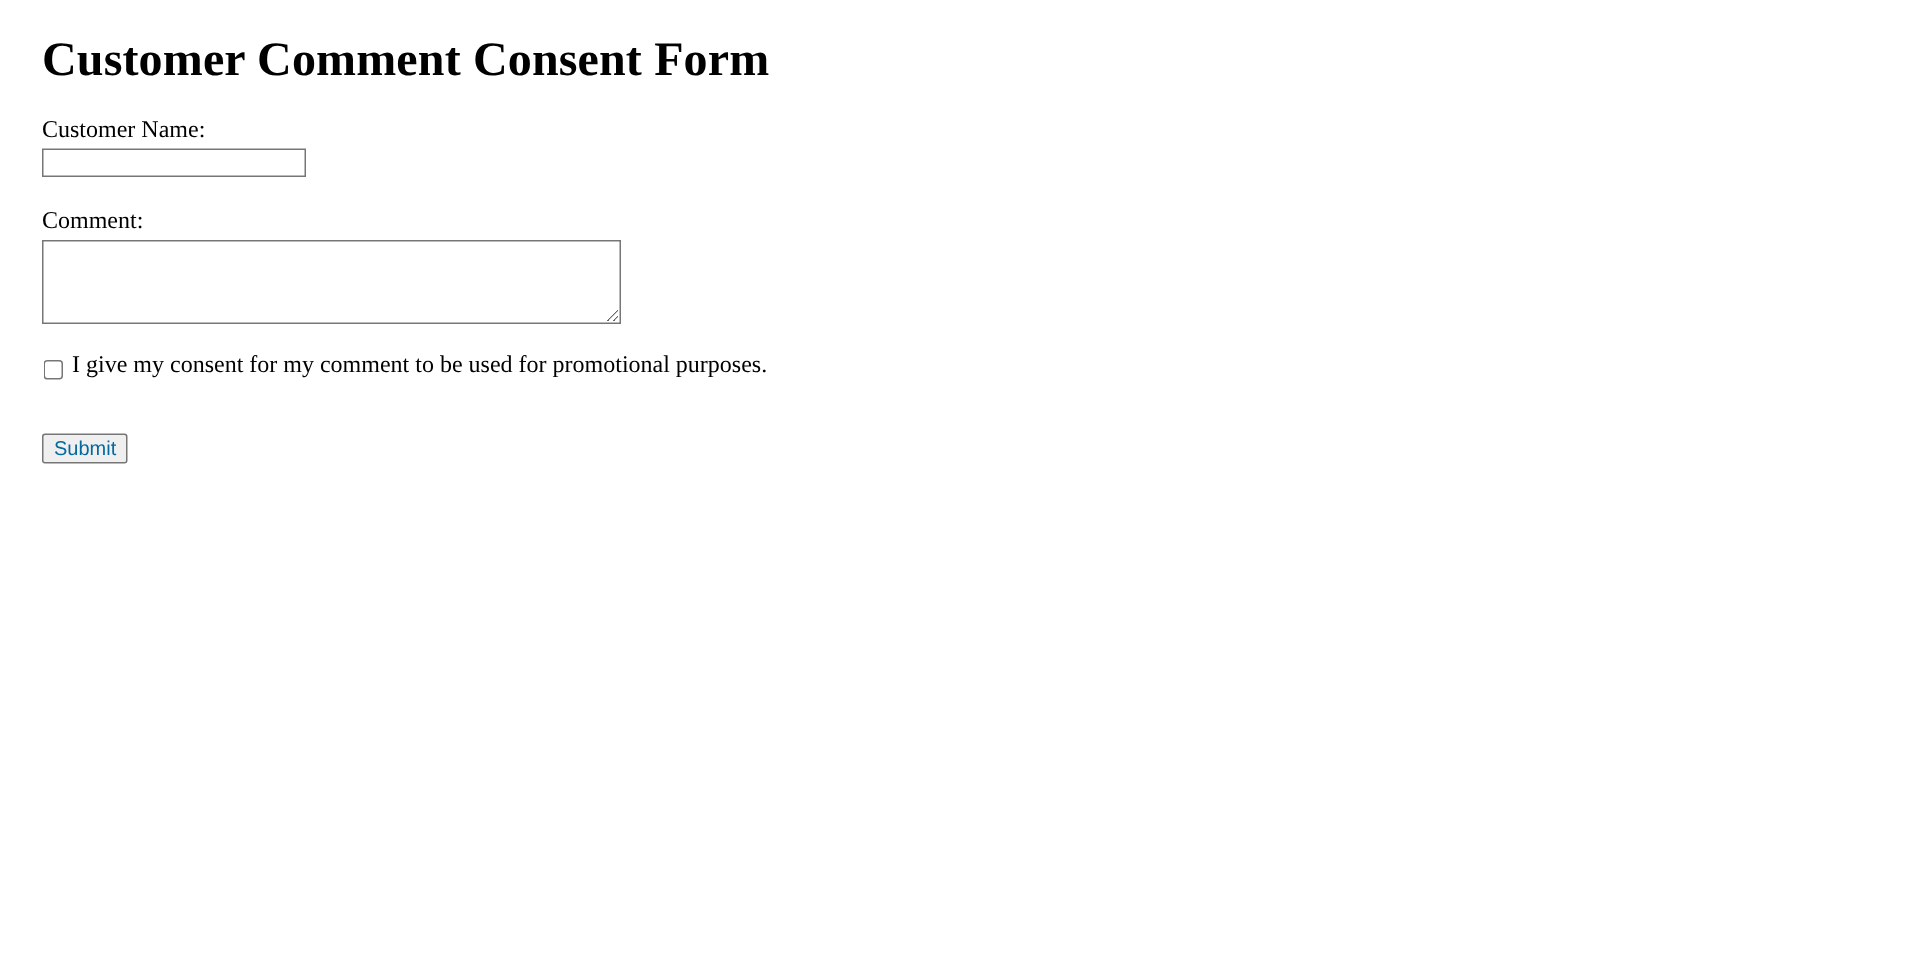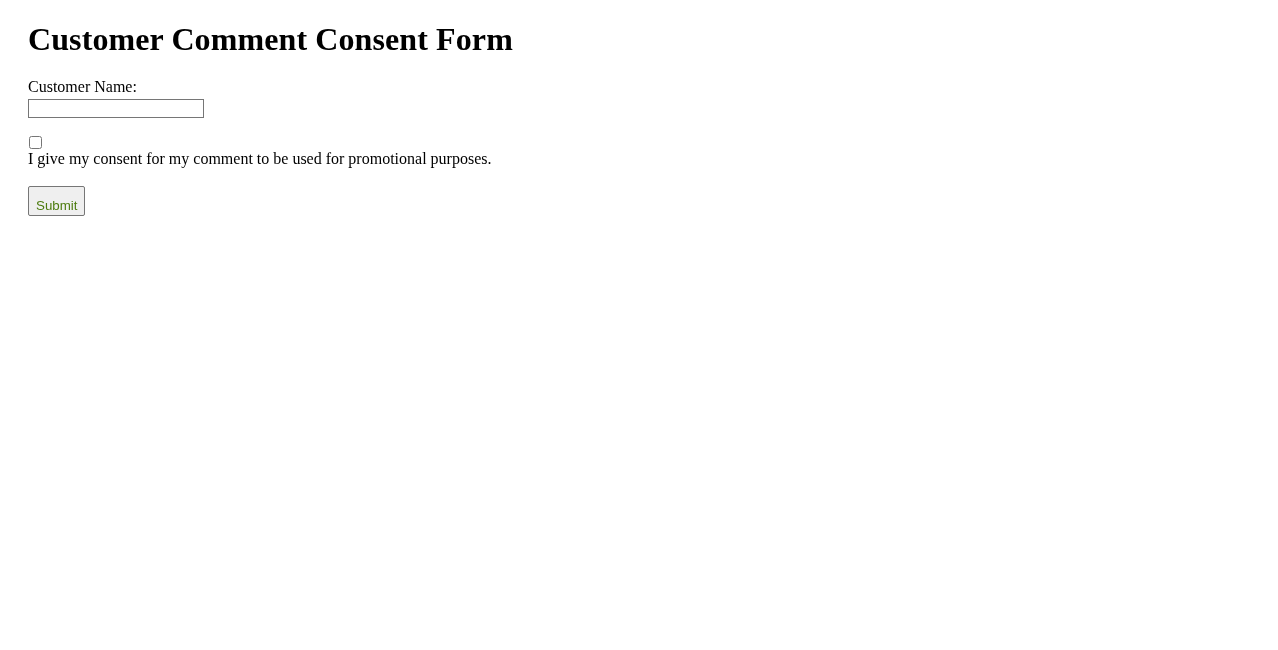--- a/index.html
+++ b/index.html
@@ -57,59 +57,62 @@
     border: 1px solid #767676;
     background: #ffffff;
     color: #000000;
     resize: both;
     box-sizing: content-box;
     outline: none;
     display: block;
   }
   .consent-row {
     display: flex;
-    align-items: flex-start;
-    margin: 0 0 18px 0;
-    flex-direction: column;
+    align-items: flex-end;
+    margin: 0 0 36px 0;
   }
   .consent-row input[type="checkbox"] {
     margin: 0 6px 0 1px;
     width: 13px;
     height: 13px;
     vertical-align: middle;
   }
   .consent-text {
     font-family: "Liberation Serif", serif;
     font-size: 16px;
     line-height: 19px;
   }
   button.submit-button {
     font-family: "Liberation Sans", sans-serif;
     font-size: 13.33px;
-    padding: 11px 7px 2px 7px;
+    padding: 1px 7px 2px 7px;
     border: 1px solid #767676;
     border-radius: 2px;
     background: #efefef;
-    color: #4d7c0f;
+    color: #0369a1;
     cursor: pointer;
     line-height: normal;
   }
 </style>
 </head>
 <body>
 
 <div class="page">
 
   <h1 class="page-title">Customer Comment Consent Form</h1>
 
   <div class="field-block">
     <label class="field-label" for="customer-name">Customer Name:</label>
     <input id="customer-name" class="text-input" type="text" placeholder="" style="">
   </div>
 
+  <div class="field-block">
+    <label class="field-label" for="comment">Comment:</label>
+    <textarea id="comment" class="comment-input" placeholder="" style=""></textarea>
+  </div>
 
   <div class="consent-row">
     <input id="consent" type="checkbox" style="">
     <label class="consent-text" for="consent">I give my consent for my comment to be used for promotional purposes.</label>
   </div>
 
   <button class="submit-button" type="submit">Submit</button>
 
 </div>
 

